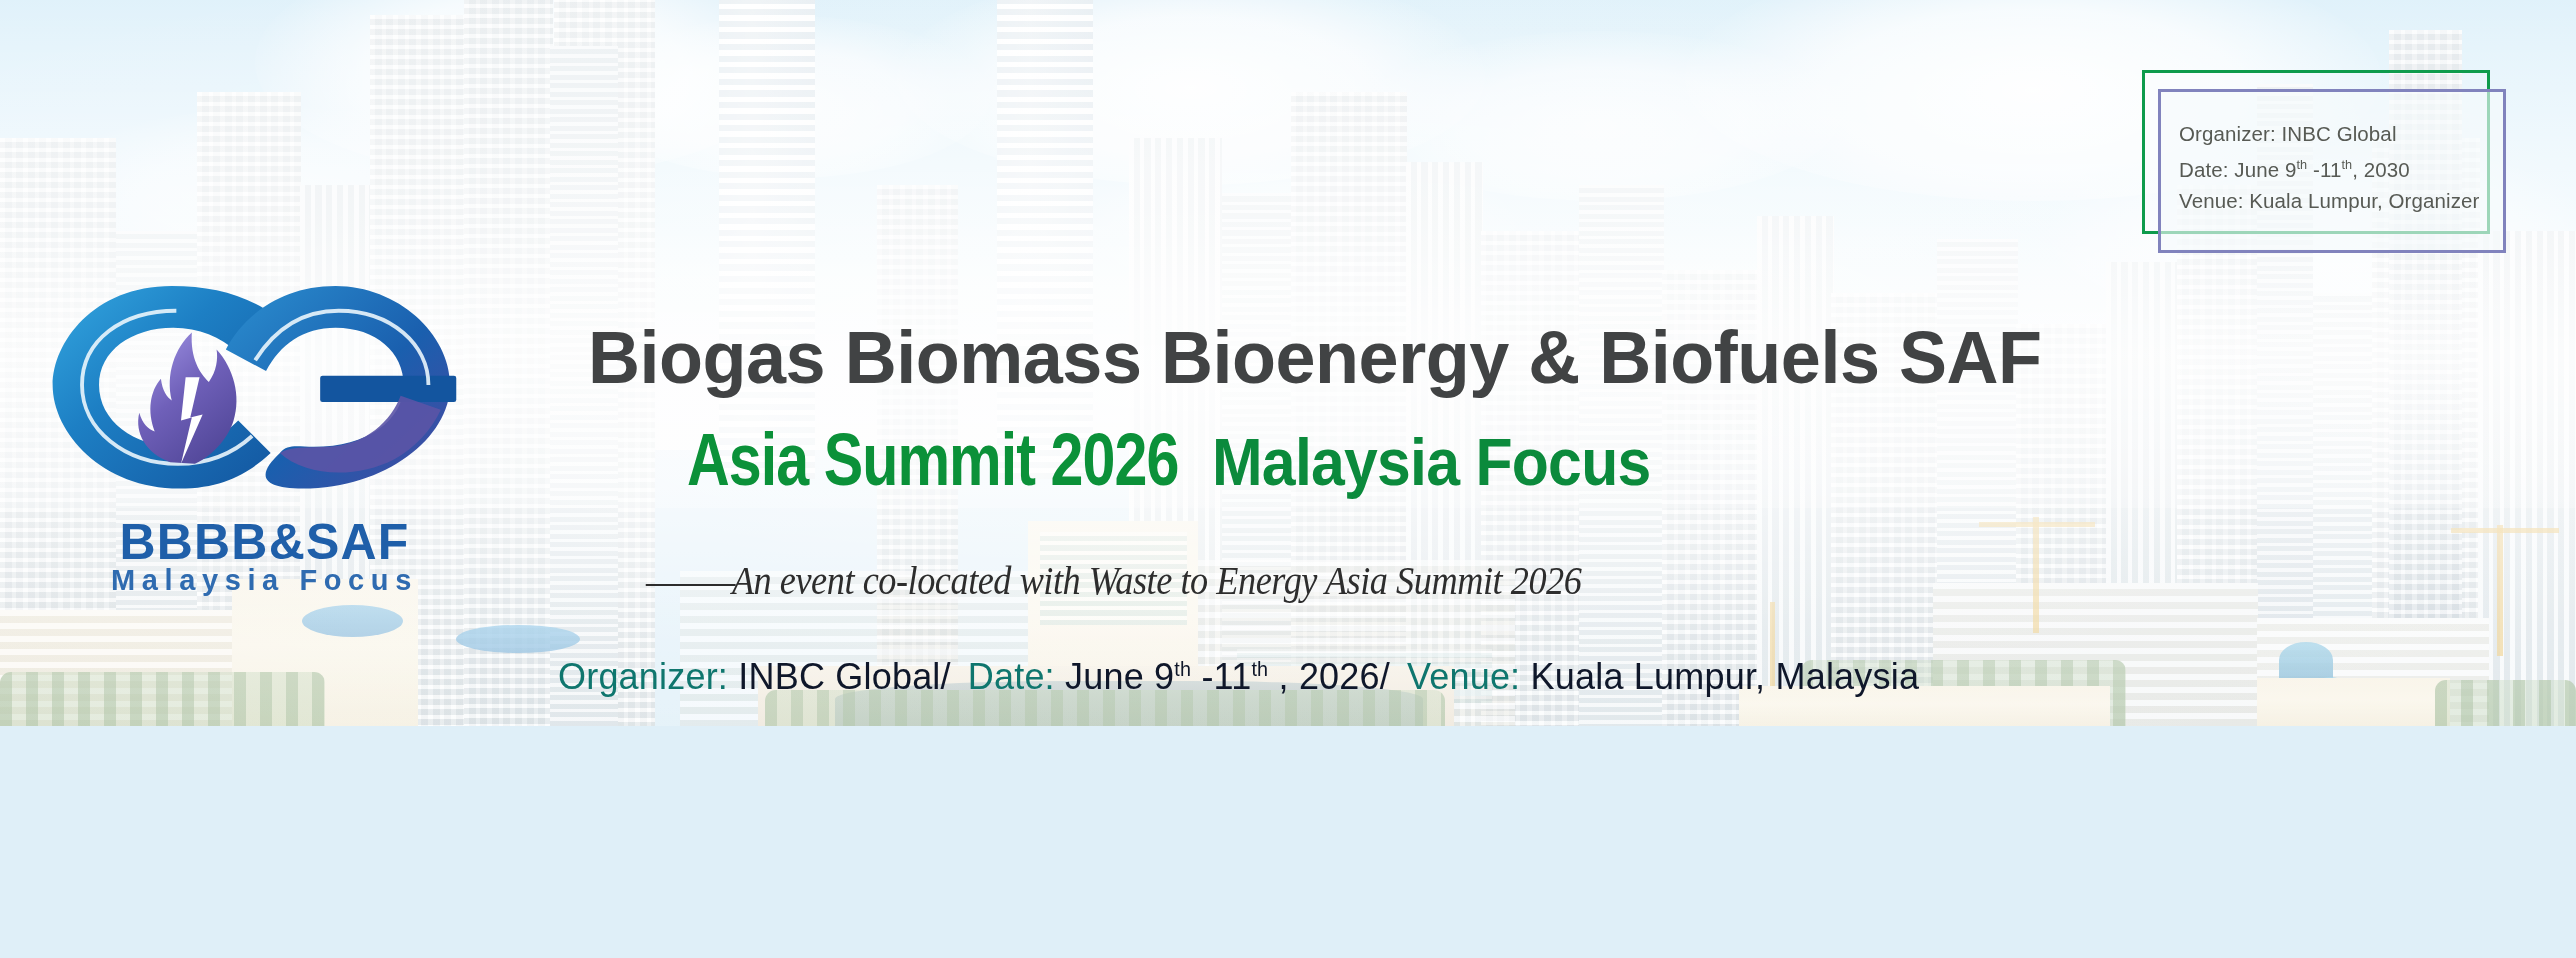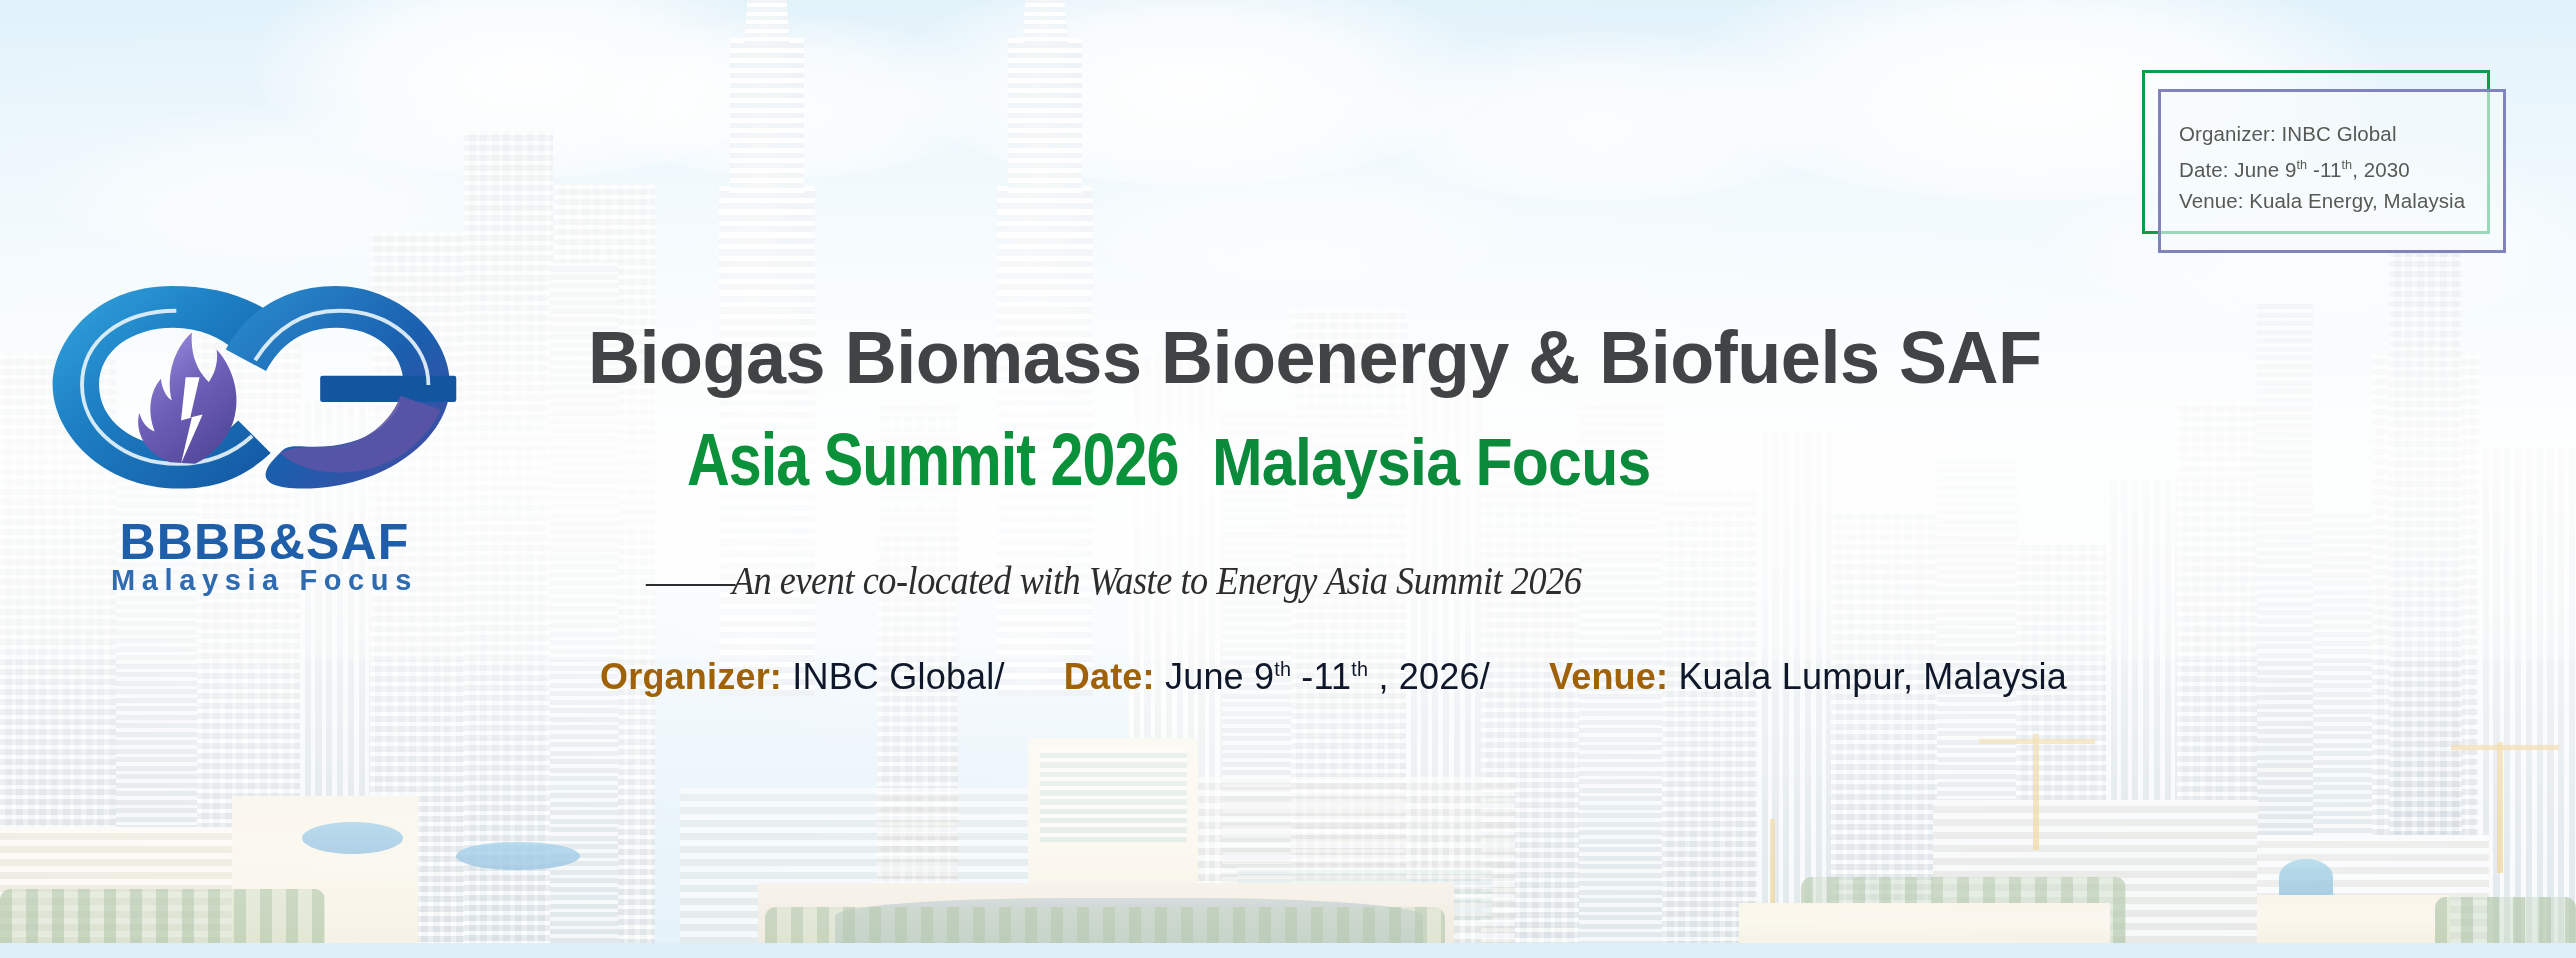--- a/index.html
+++ b/index.html
@@ -9,21 +9,21 @@
     width: 2576px;
     height: 959px;
     overflow: hidden;
     background: #dfeff8;
     font-family: "Liberation Sans", sans-serif;
   }
 
   #banner {
     position: relative;
     width: 2576px;
-    height: 943px;
+    height: 726px;
     overflow: hidden;
     background: #cfe7f5;
   }
 
   
   .bg-layer { position: absolute; inset: 0; overflow: hidden; }
 
   
   .sky {
     position: absolute; left: 0; top: 0; width: 100%; height: 62%;
@@ -278,21 +278,21 @@
   }
   #title-colocated .rule { letter-spacing: -3.9px; }
 
   #detail-line {
     position: absolute; left: 558px; top: 656px;
     white-space: nowrap;
     font-size: 36px;
     color: #6b7063;
     letter-spacing: 0.2px;
   }
-  #detail-line .lab { font-weight: bold; color: #a16207; margin-left: 42px; }
+  #detail-line .lab { font-weight: normal; color: #0f766e; }
   #detail-line .val { font-weight: normal; color: #0f172a; }
   #detail-line sup { font-size: 55%; vertical-align: super; }
   #detail-line .sp { display: inline-block; width: 17px; }
 </style>
 </head>
 <body>
 
 <div id="banner">
 
   <div class="bg-layer">
@@ -391,21 +391,21 @@
   </div>
 
   <div class="content">
 
     <div id="info-box-wrap">
       <div class="box-green"></div>
       <div class="box-purple"></div>
       <div id="info-box-text">
         <div>Organizer: INBC Global</div>
         <div><span>Date:</span><span> </span><span>June 9</span><sup>th</sup><span> -11</span><sup>th</sup><span>, 2030</span></div>
-        <div>Venue: Kuala Energy, Malaysia</div>
+        <div>Venue: Kuala Lumpur, Organizer</div>
       </div>
     </div>
 
     <div id="logo-block">
       <div id="logo-mark">
         <svg viewBox="0 0 560 300" width="433" height="232" aria-hidden="true">
           <defs>
             <linearGradient id="gBlue" x1="0" y1="0" x2="1" y2="1">
               <stop offset="0%" stop-color="#34a7e0"></stop>
               <stop offset="40%" stop-color="#1d7fc4"></stop>

